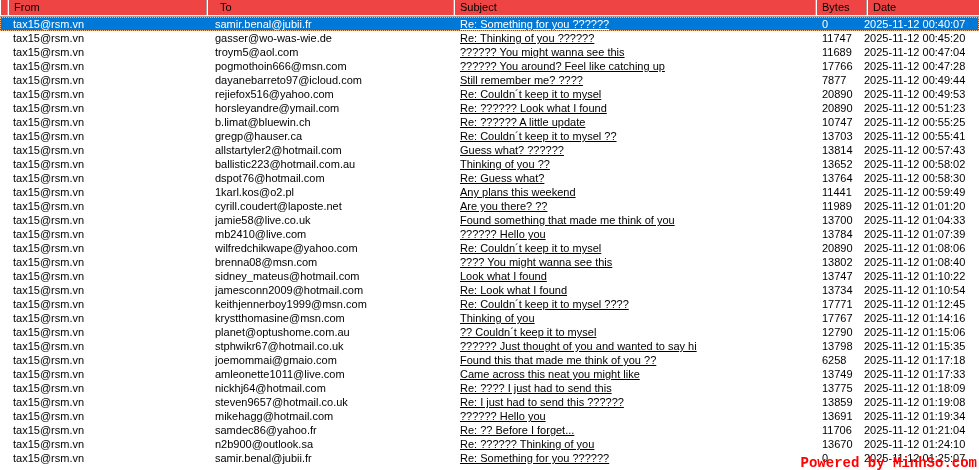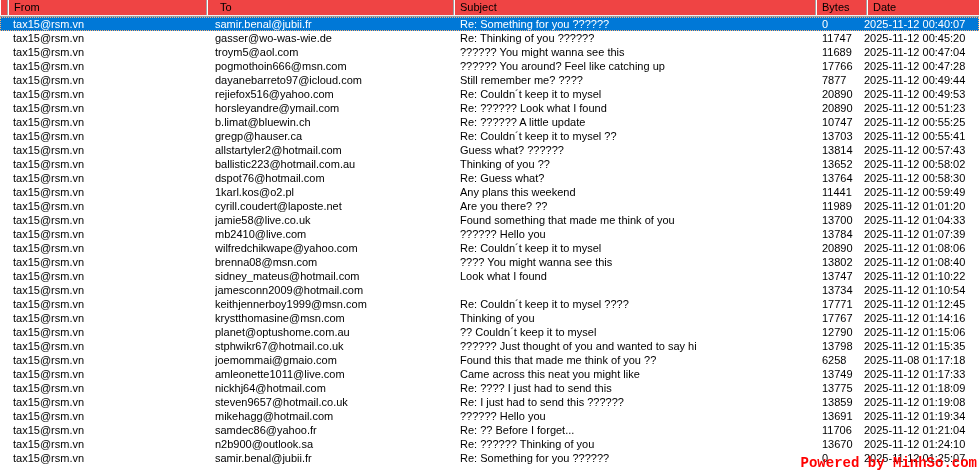--- a/index.html
+++ b/index.html
@@ -70,21 +70,21 @@
     .cell {
       position: absolute;
       top: 0;
       height: 14px;
       overflow: hidden;
       white-space: nowrap;
       font-size: 11px;
     }
     .cell.from { left: 13px; width: 192px; }
     .cell.to { left: 215px; width: 238px; }
-    .cell.subject { left: 460px; width: 355px; }
+    .cell.subject { left: 460px; width: 355px; text-decoration: underline; }
     .cell.bytes { left: 822px; width: 44px; }
     .cell.date { left: 864px; width: 107px; }
     .watermark {
       position: absolute;
       right: 2px;
       bottom: 0px;
       color: #ff0000;
       font-family: Liberation Mono, monospace;
       font-weight: bold;
       font-size: 14px;
@@ -236,20 +236,21 @@
       <div class="row">
         <div class="cell from">tax15@rsm.vn</div>
         <div class="cell to">sidney_mateus@hotmail.com</div>
         <div class="cell subject">Look what I found</div>
         <div class="cell bytes">13747</div>
         <div class="cell date">2025-11-12 01:10:22</div>
       </div>
       <div class="row">
         <div class="cell from">tax15@rsm.vn</div>
         <div class="cell to">jamesconn2009@hotmail.com</div>
+        <div class="cell subject">Re: Look what I found</div>
         <div class="cell bytes">13734</div>
         <div class="cell date">2025-11-12 01:10:54</div>
       </div>
       <div class="row">
         <div class="cell from">tax15@rsm.vn</div>
         <div class="cell to">keithjennerboy1999@msn.com</div>
         <div class="cell subject">Re: Couldn´t keep it to mysel ????</div>
         <div class="cell bytes">17771</div>
         <div class="cell date">2025-11-12 01:12:45</div>
       </div>
@@ -272,21 +273,21 @@
         <div class="cell to">stphwikr67@hotmail.co.uk</div>
         <div class="cell subject">?????? Just  thought of you and wanted to say hi</div>
         <div class="cell bytes">13798</div>
         <div class="cell date">2025-11-12 01:15:35</div>
       </div>
       <div class="row">
         <div class="cell from">tax15@rsm.vn</div>
         <div class="cell to">joemommai@gmaio.com</div>
         <div class="cell subject">Found this  that made me think of you ??</div>
         <div class="cell bytes">6258</div>
-        <div class="cell date">2025-11-08 01:17:18</div>
+        <div class="cell date">2025-11-12 01:17:18</div>
       </div>
       <div class="row">
         <div class="cell from">tax15@rsm.vn</div>
         <div class="cell to">amleonette1011@live.com</div>
         <div class="cell subject">Came across  this  neat  you might like</div>
         <div class="cell bytes">13749</div>
         <div class="cell date">2025-11-12 01:17:33</div>
       </div>
       <div class="row">
         <div class="cell from">tax15@rsm.vn</div>

